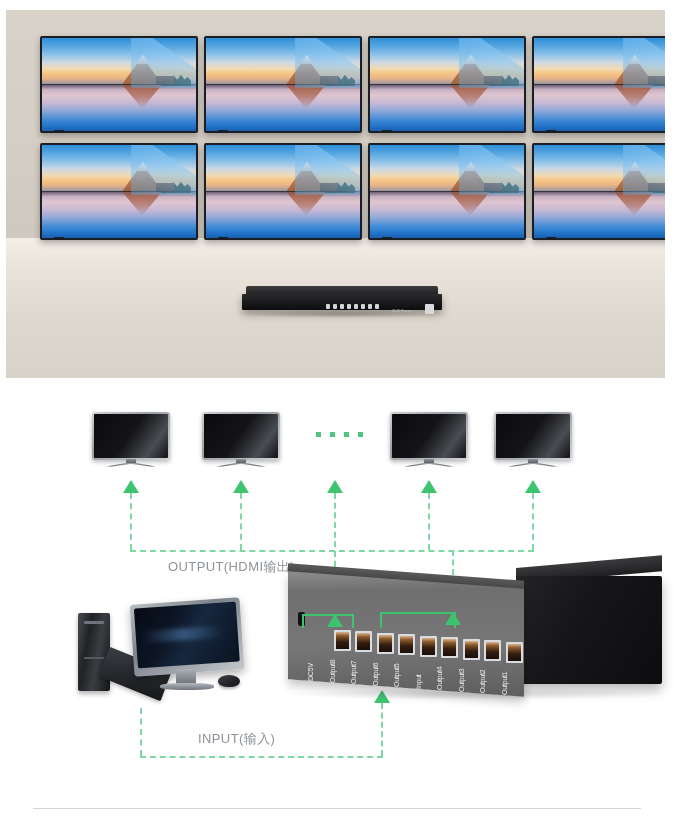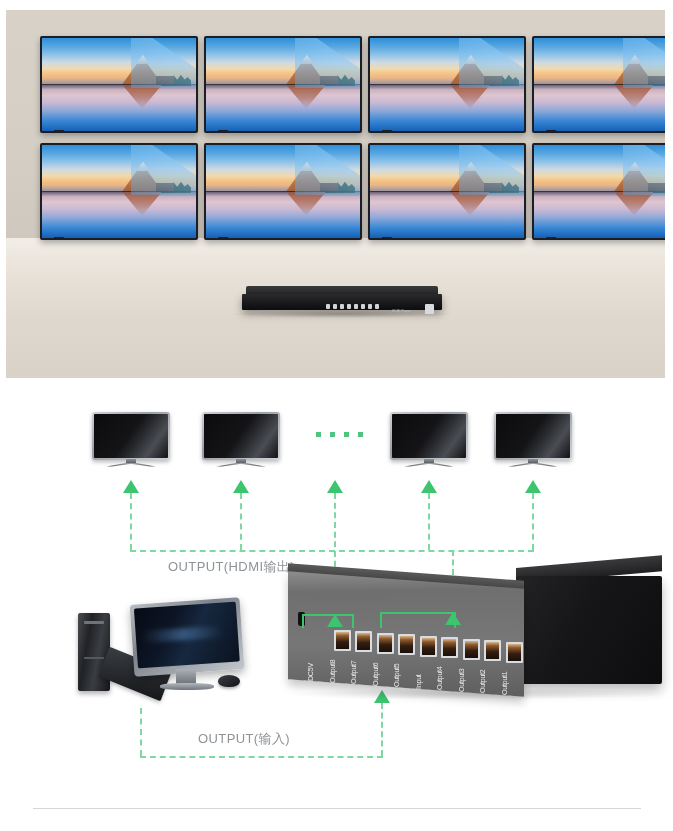--- a/index.html
+++ b/index.html
@@ -367,21 +367,21 @@
     <div class="mon-stand"></div>
     <div class="mon-foot"></div>
     <div class="mouse"></div>
   </div>
 
   <div class="vline" style="left:140px;top:318px;height:48px"></div>
   <div class="hline" style="left:140px;top:366px;width:243px"></div>
   <div class="vline" style="left:381px;top:313px;height:53px"></div>
   <div class="arrow-up" style="left:374px;top:300px"></div>
 
-  <div class="lbl" style="left:198px;top:340px">OUTPUT(输入)</div>
+  <div class="lbl" style="left:198px;top:340px">INPUT(输入)</div>
 
   <div id="device">
     <div class="shadow"></div>
     <div class="bodytop"></div>
     <div class="body"></div>
     <div class="topedge"></div>
     <div class="face"></div>
     <div class="dcjack"></div>
 
     <div id="ports">

